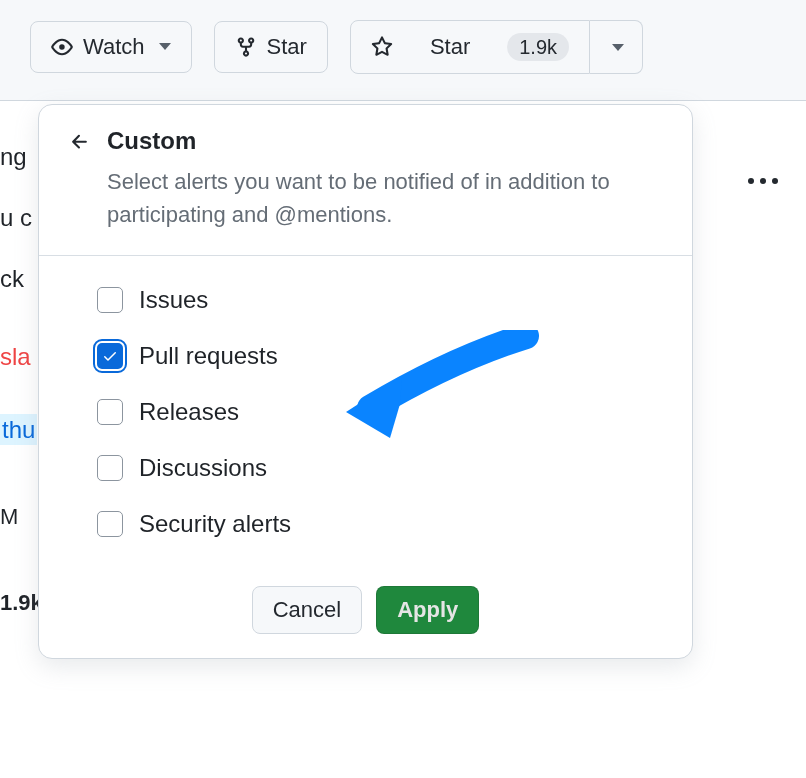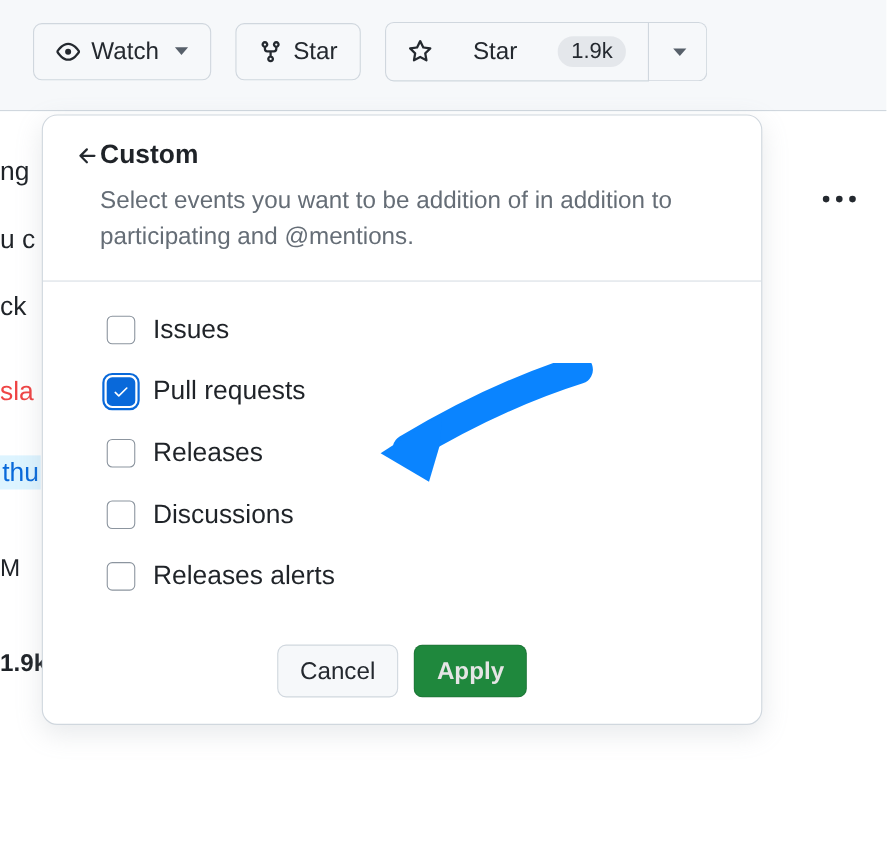--- a/index.html
+++ b/index.html
@@ -99,20 +99,21 @@
       background: #fff;
       border: 1px solid #d0d7de;
       border-radius: 14px;
       box-shadow: 0 8px 24px rgba(140,149,159,0.2);
       overflow: hidden;
     }
     .dropdown-header {
       padding: 22px 30px 24px 30px;
       border-bottom: 1px solid #d8dee4;
       display: flex;
+      gap: 16px;
     }
     .back-arrow {
       margin-top: 4px;
       cursor: pointer;
     }
     .dropdown-title {
       font-size: 24px;
       font-weight: 600;
       color: #1f2328;
       margin-bottom: 10px;
@@ -246,21 +247,21 @@
 
 <div class="dropdown">
   <div class="dropdown-header">
     <span class="back-arrow icon">
       <svg width="22" height="22" viewBox="0 0 16 16" fill="#24292f">
           <path d="M7.78 12.53a.75.75 0 0 1-1.06 0L2.47 8.28a.75.75 0 0 1 0-1.06l4.25-4.25a.751.751 0 0 1 1.042.018.751.751 0 0 1 .018 1.042L4.81 7h7.44a.75.75 0 0 1 0 1.5H4.81l2.97 2.97a.75.75 0 0 1 0 1.06Z"></path>
         </svg>
     </span>
     <div>
       <div class="dropdown-title">Custom</div>
-      <div class="dropdown-desc">Select events you want to be addition of in addition to participating and @mentions.</div>
+      <div class="dropdown-desc">Select alerts you want to be notified of in addition to participating and @mentions.</div>
     </div>
   </div>
   <div class="dropdown-body">
     <div class="checkbox-row">
       <span class="checkbox"></span>
       <span class="checkbox-label">Issues</span>
     </div>
     <div class="checkbox-row">
       <span class="checkbox checked">
           <svg width="16" height="16" viewBox="0 0 16 16" fill="#fff">
@@ -272,21 +273,21 @@
     <div class="checkbox-row">
       <span class="checkbox"></span>
       <span class="checkbox-label">Releases</span>
     </div>
     <div class="checkbox-row">
       <span class="checkbox"></span>
       <span class="checkbox-label">Discussions</span>
     </div>
     <div class="checkbox-row">
       <span class="checkbox"></span>
-      <span class="checkbox-label">Releases alerts</span>
+      <span class="checkbox-label">Security alerts</span>
     </div>
   </div>
   <div class="dropdown-footer">
     <button class="footer-btn cancel">Cancel</button>
     <button class="footer-btn apply">Apply</button>
   </div>
 </div>
 
 <div class="arrow-annotation">
   <svg width="200" height="110" viewBox="0 0 200 110">

